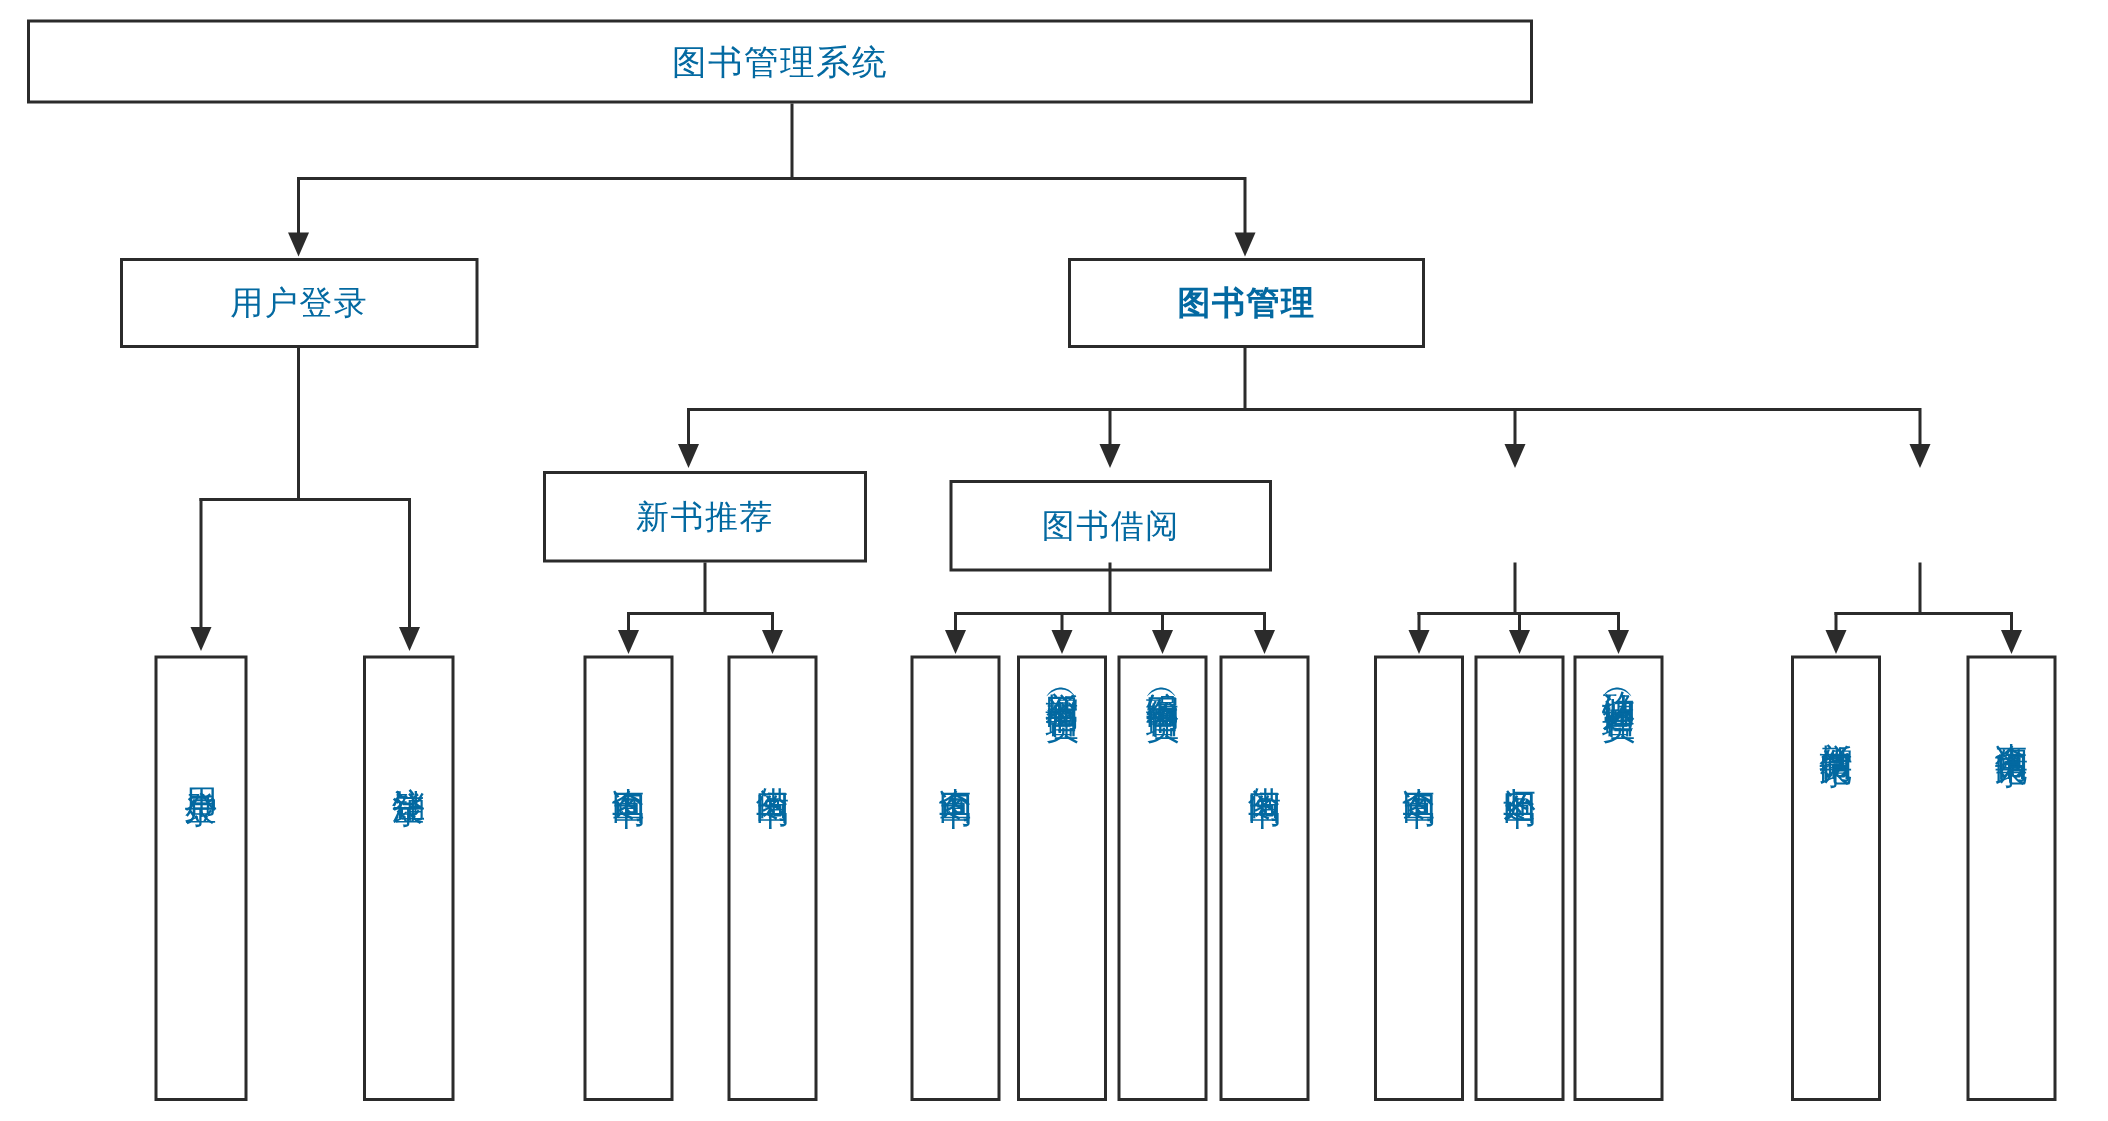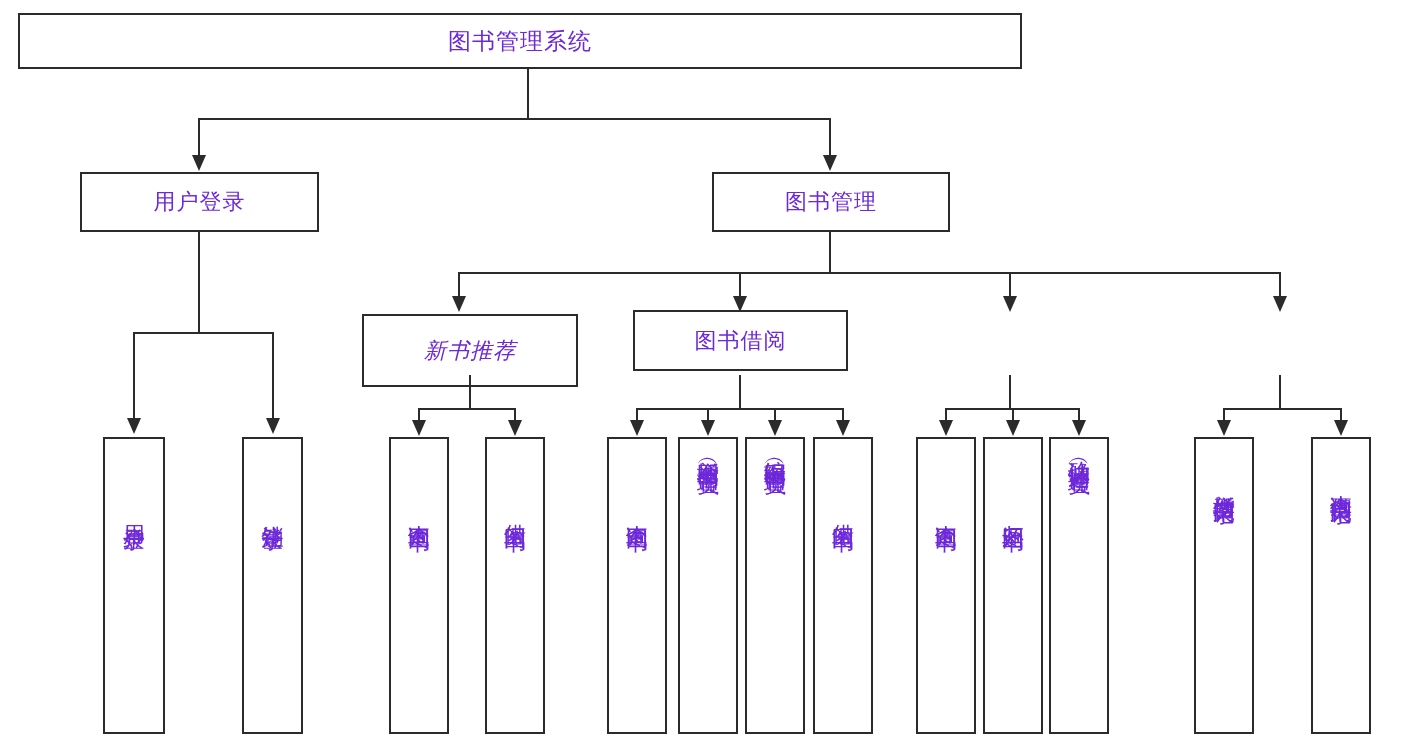--- a/index.html
+++ b/index.html
@@ -18,21 +18,21 @@
   }
   
   .node {
     position: absolute;
     box-sizing: border-box;
     border: 2px solid #2b2b2b;
     background: #ffffff;
     display: flex;
     align-items: center;
     justify-content: center;
-    color: #6d28d9;
+    color: #0369a1;
   }
   .node.horizontal {
     font-size: 22px;
     letter-spacing: 1px;
     white-space: nowrap;
   }
   .node.root {
     font-size: 23px;
   }
   
@@ -90,21 +90,21 @@
 
   <div class="line-v" style="left:198px; top:118px; height:40px;"></div>
   <div class="arrow" style="left:192px; top:155px;"></div>
 
   <div class="line-v" style="left:829px; top:118px; height:40px;"></div>
   <div class="arrow" style="left:823px; top:155px;"></div>
 
   <div class="node horizontal" style="left:80px; top:172px; width:239px; height:60px;">
     <span>用户登录</span>
   </div>
-  <div class="node horizontal" style="left:712px; top:172px; width:238px; height:60px;">
+  <div class="node horizontal" style="left:712px; top:172px; width:238px; height:60px;font-weight:bold;">
     <span>图书管理</span>
   </div>
 
   <div class="line-v" style="left:198px; top:232px; height:101px;"></div>
   <div class="line-h" style="left:133px; top:332px; width:140px;"></div>
   <div class="line-v" style="left:133px; top:332px; height:88px;"></div>
   <div class="arrow" style="left:127px; top:418px;"></div>
   <div class="line-v" style="left:272px; top:332px; height:88px;"></div>
   <div class="arrow" style="left:266px; top:418px;"></div>
 
@@ -112,24 +112,24 @@
   <div class="line-h" style="left:458px; top:272px; width:822px;"></div>
   <div class="line-v" style="left:458px; top:272px; height:27px;"></div>
   <div class="arrow" style="left:452px; top:296px;"></div>
   <div class="line-v" style="left:739px; top:272px; height:27px;"></div>
   <div class="arrow" style="left:733px; top:296px;"></div>
   <div class="line-v" style="left:1009px; top:272px; height:27px;"></div>
   <div class="arrow" style="left:1003px; top:296px;"></div>
   <div class="line-v" style="left:1279px; top:272px; height:27px;"></div>
   <div class="arrow" style="left:1273px; top:296px;"></div>
 
-  <div class="node horizontal" style="left:362px; top:314px; width:216px; height:73px;font-style:italic;">
+  <div class="node horizontal" style="left:362px; top:314px; width:216px; height:61px;">
     <span>新书推荐</span>
   </div>
-  <div class="node horizontal" style="left:633px; top:310px; width:215px; height:61px;">
+  <div class="node horizontal" style="left:633px; top:320px; width:215px; height:61px;">
     <span>图书借阅</span>
   </div>
 
   <div class="line-v" style="left:469px; top:375px; height:34px;"></div>
   <div class="line-h" style="left:418px; top:408px; width:97px;"></div>
   <div class="line-v" style="left:418px; top:408px; height:14px;"></div>
   <div class="arrow" style="left:412px; top:420px;"></div>
   <div class="line-v" style="left:514px; top:408px; height:14px;"></div>
   <div class="arrow" style="left:508px; top:420px;"></div>
 

